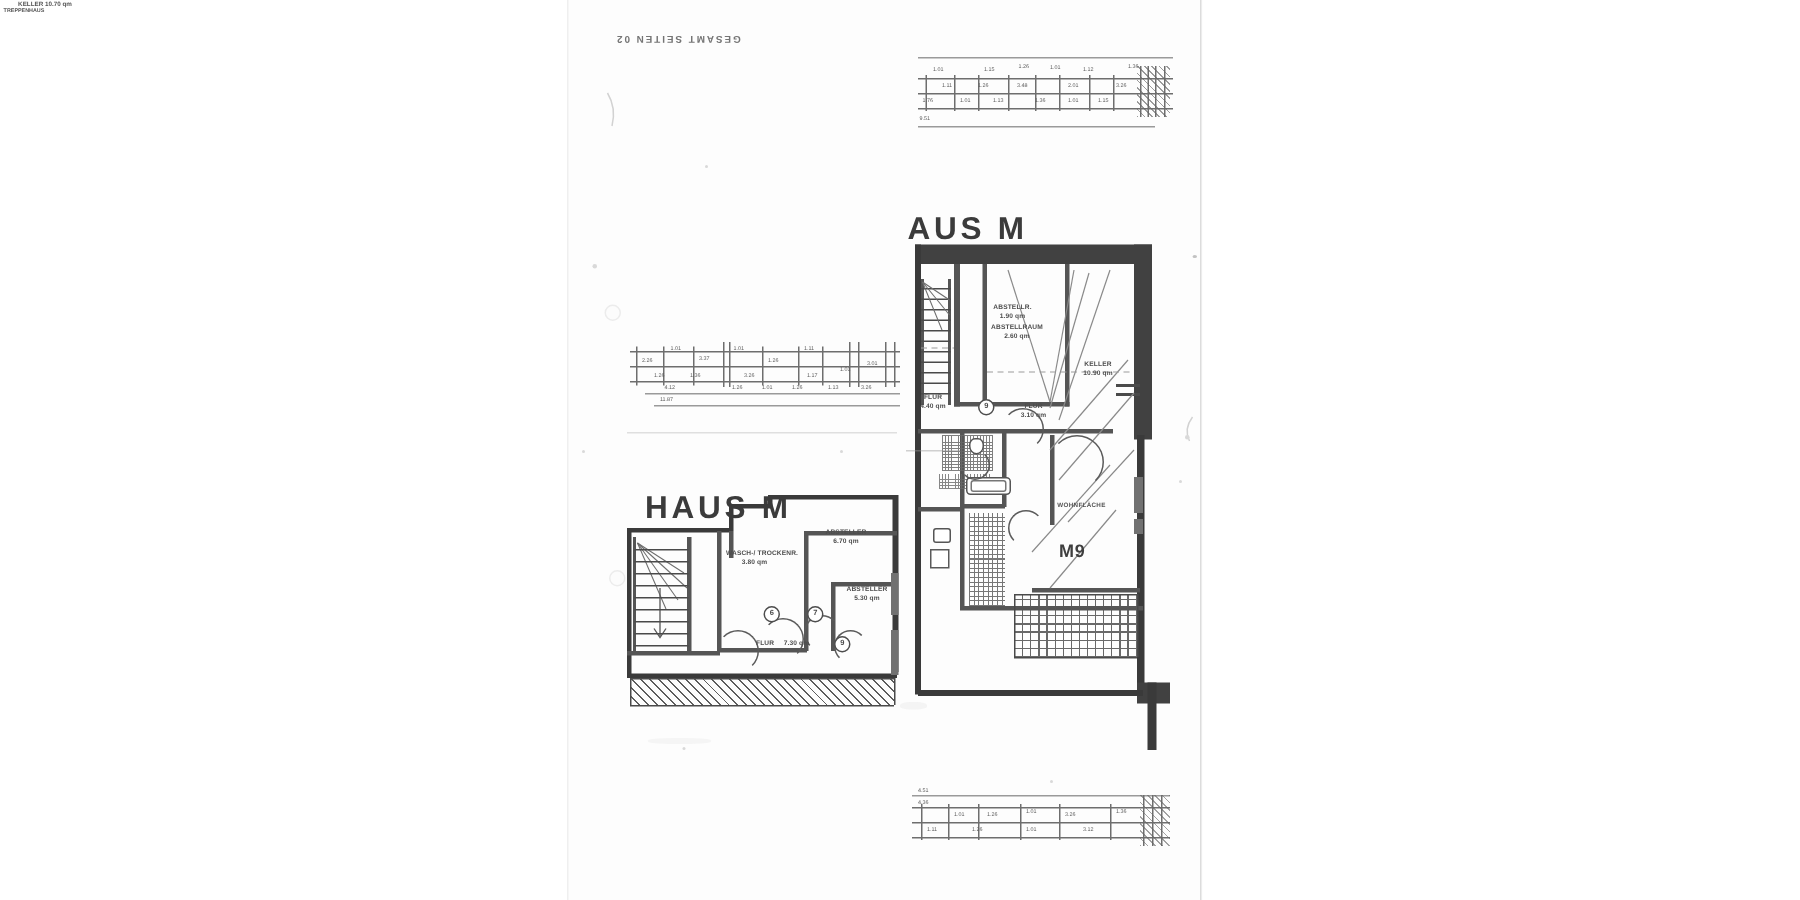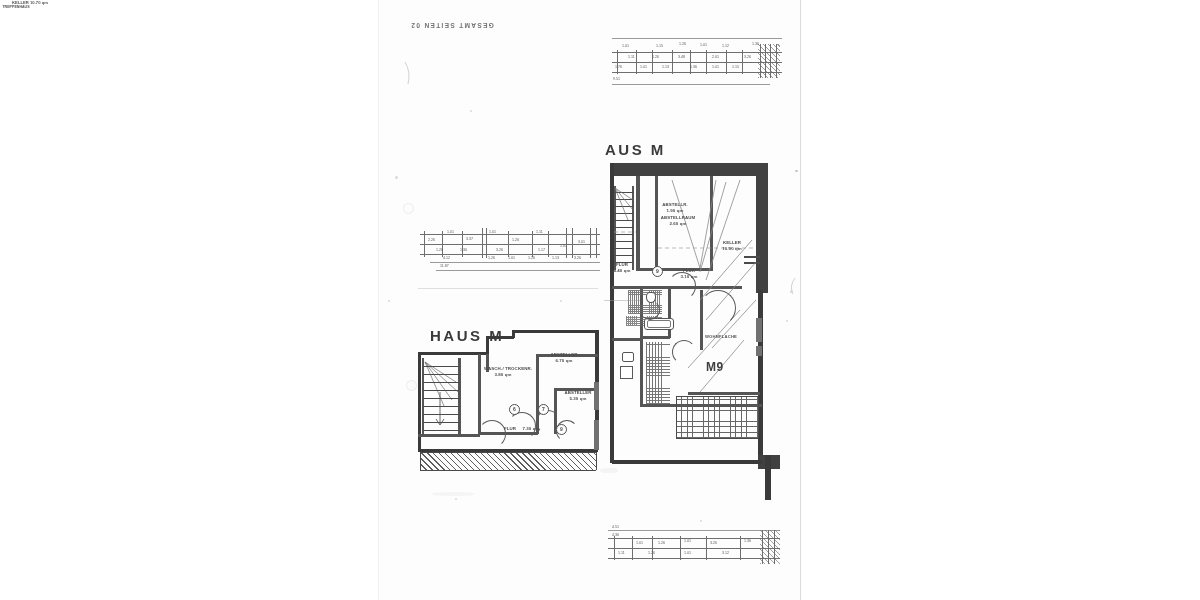--- a/index.html
+++ b/index.html
@@ -38,21 +38,21 @@
   .poche{position:absolute;background:#4e4e4e;}
   .poche.dk{background:#414141;}
 
   
   .lbl{
     position:absolute;color:#4b4b4b;white-space:nowrap;
     font-family:"Liberation Sans", sans-serif;
     letter-spacing:.2px;
   }
   .haus{
-    font-size:15px;font-weight:700;color:#3b3b3b;letter-spacing:2.5px;
+    font-size:21px;font-weight:700;color:#3b3b3b;letter-spacing:2.5px;
   }
   .room{
     font-size:4.4px;font-weight:700;line-height:1.28;text-align:center;
     color:#4d4d4d;letter-spacing:.1px;
   }
   .room .nm{display:block;}
   .room .ar{display:block;font-weight:700;}
   .bigm{font-size:12px;font-weight:700;color:#3f3f3f;letter-spacing:.5px;}
   .tinym{font-size:4.2px;font-weight:700;color:#555;text-align:center;}
   .dimtxt{

